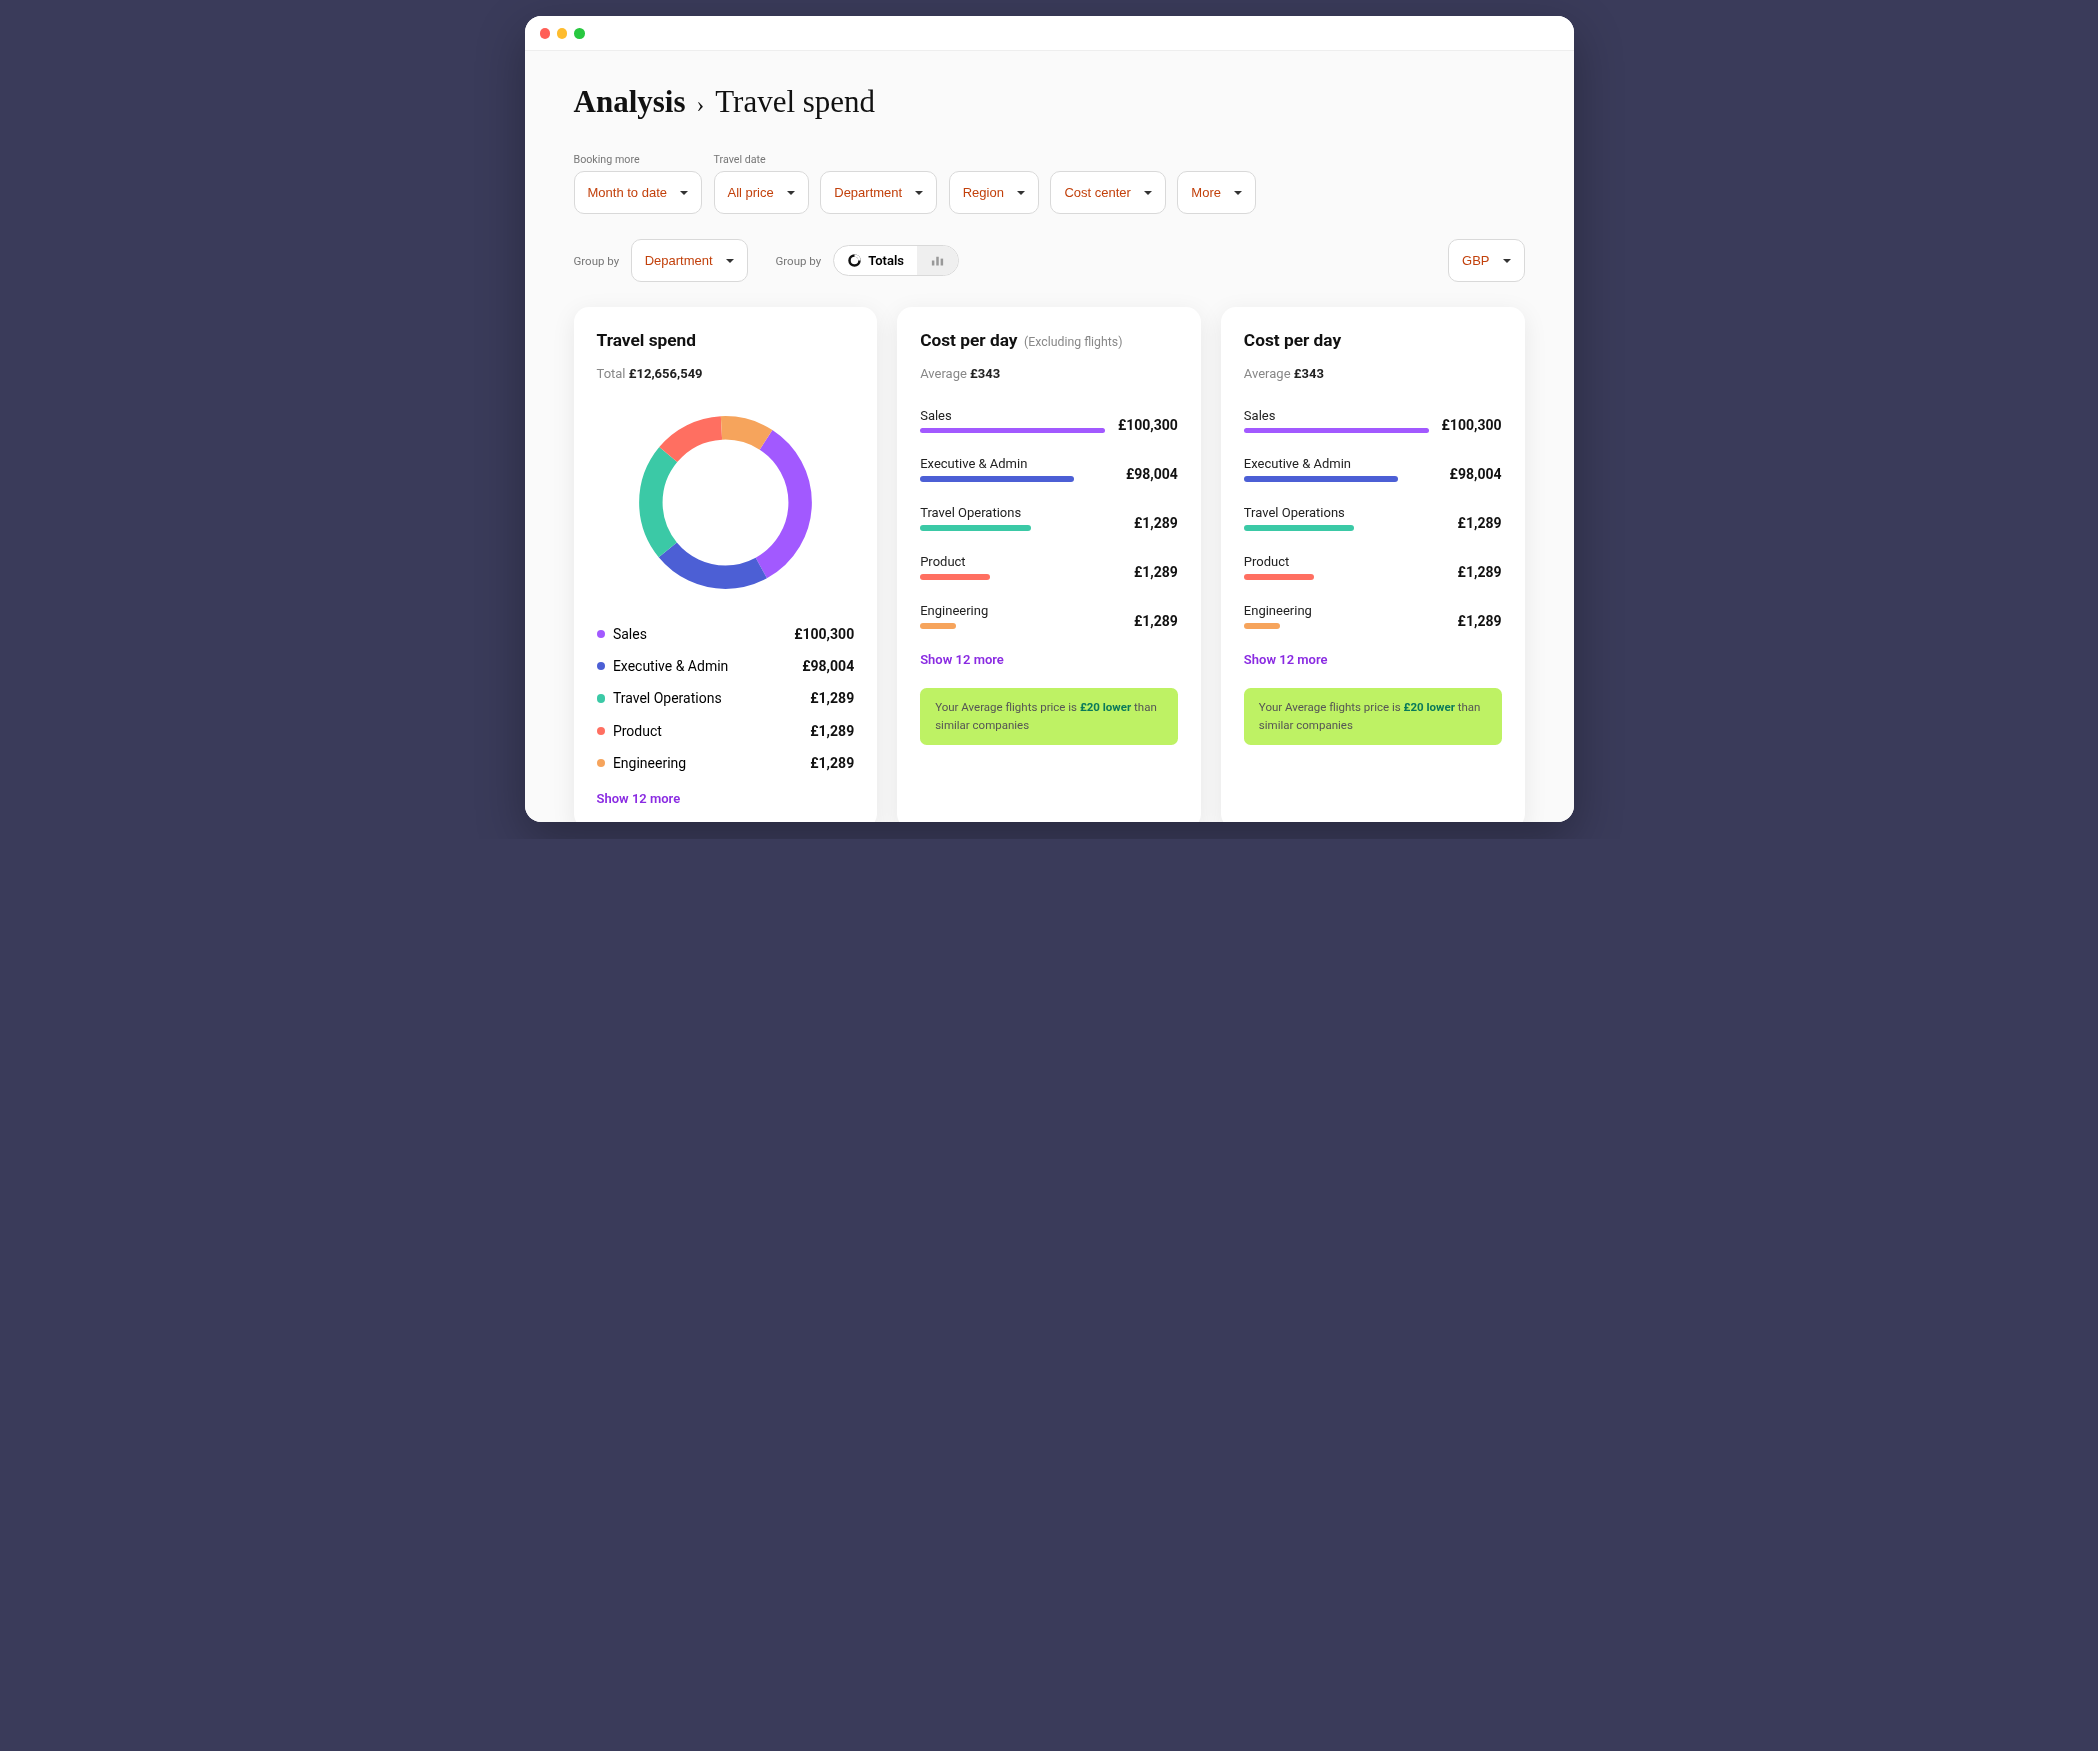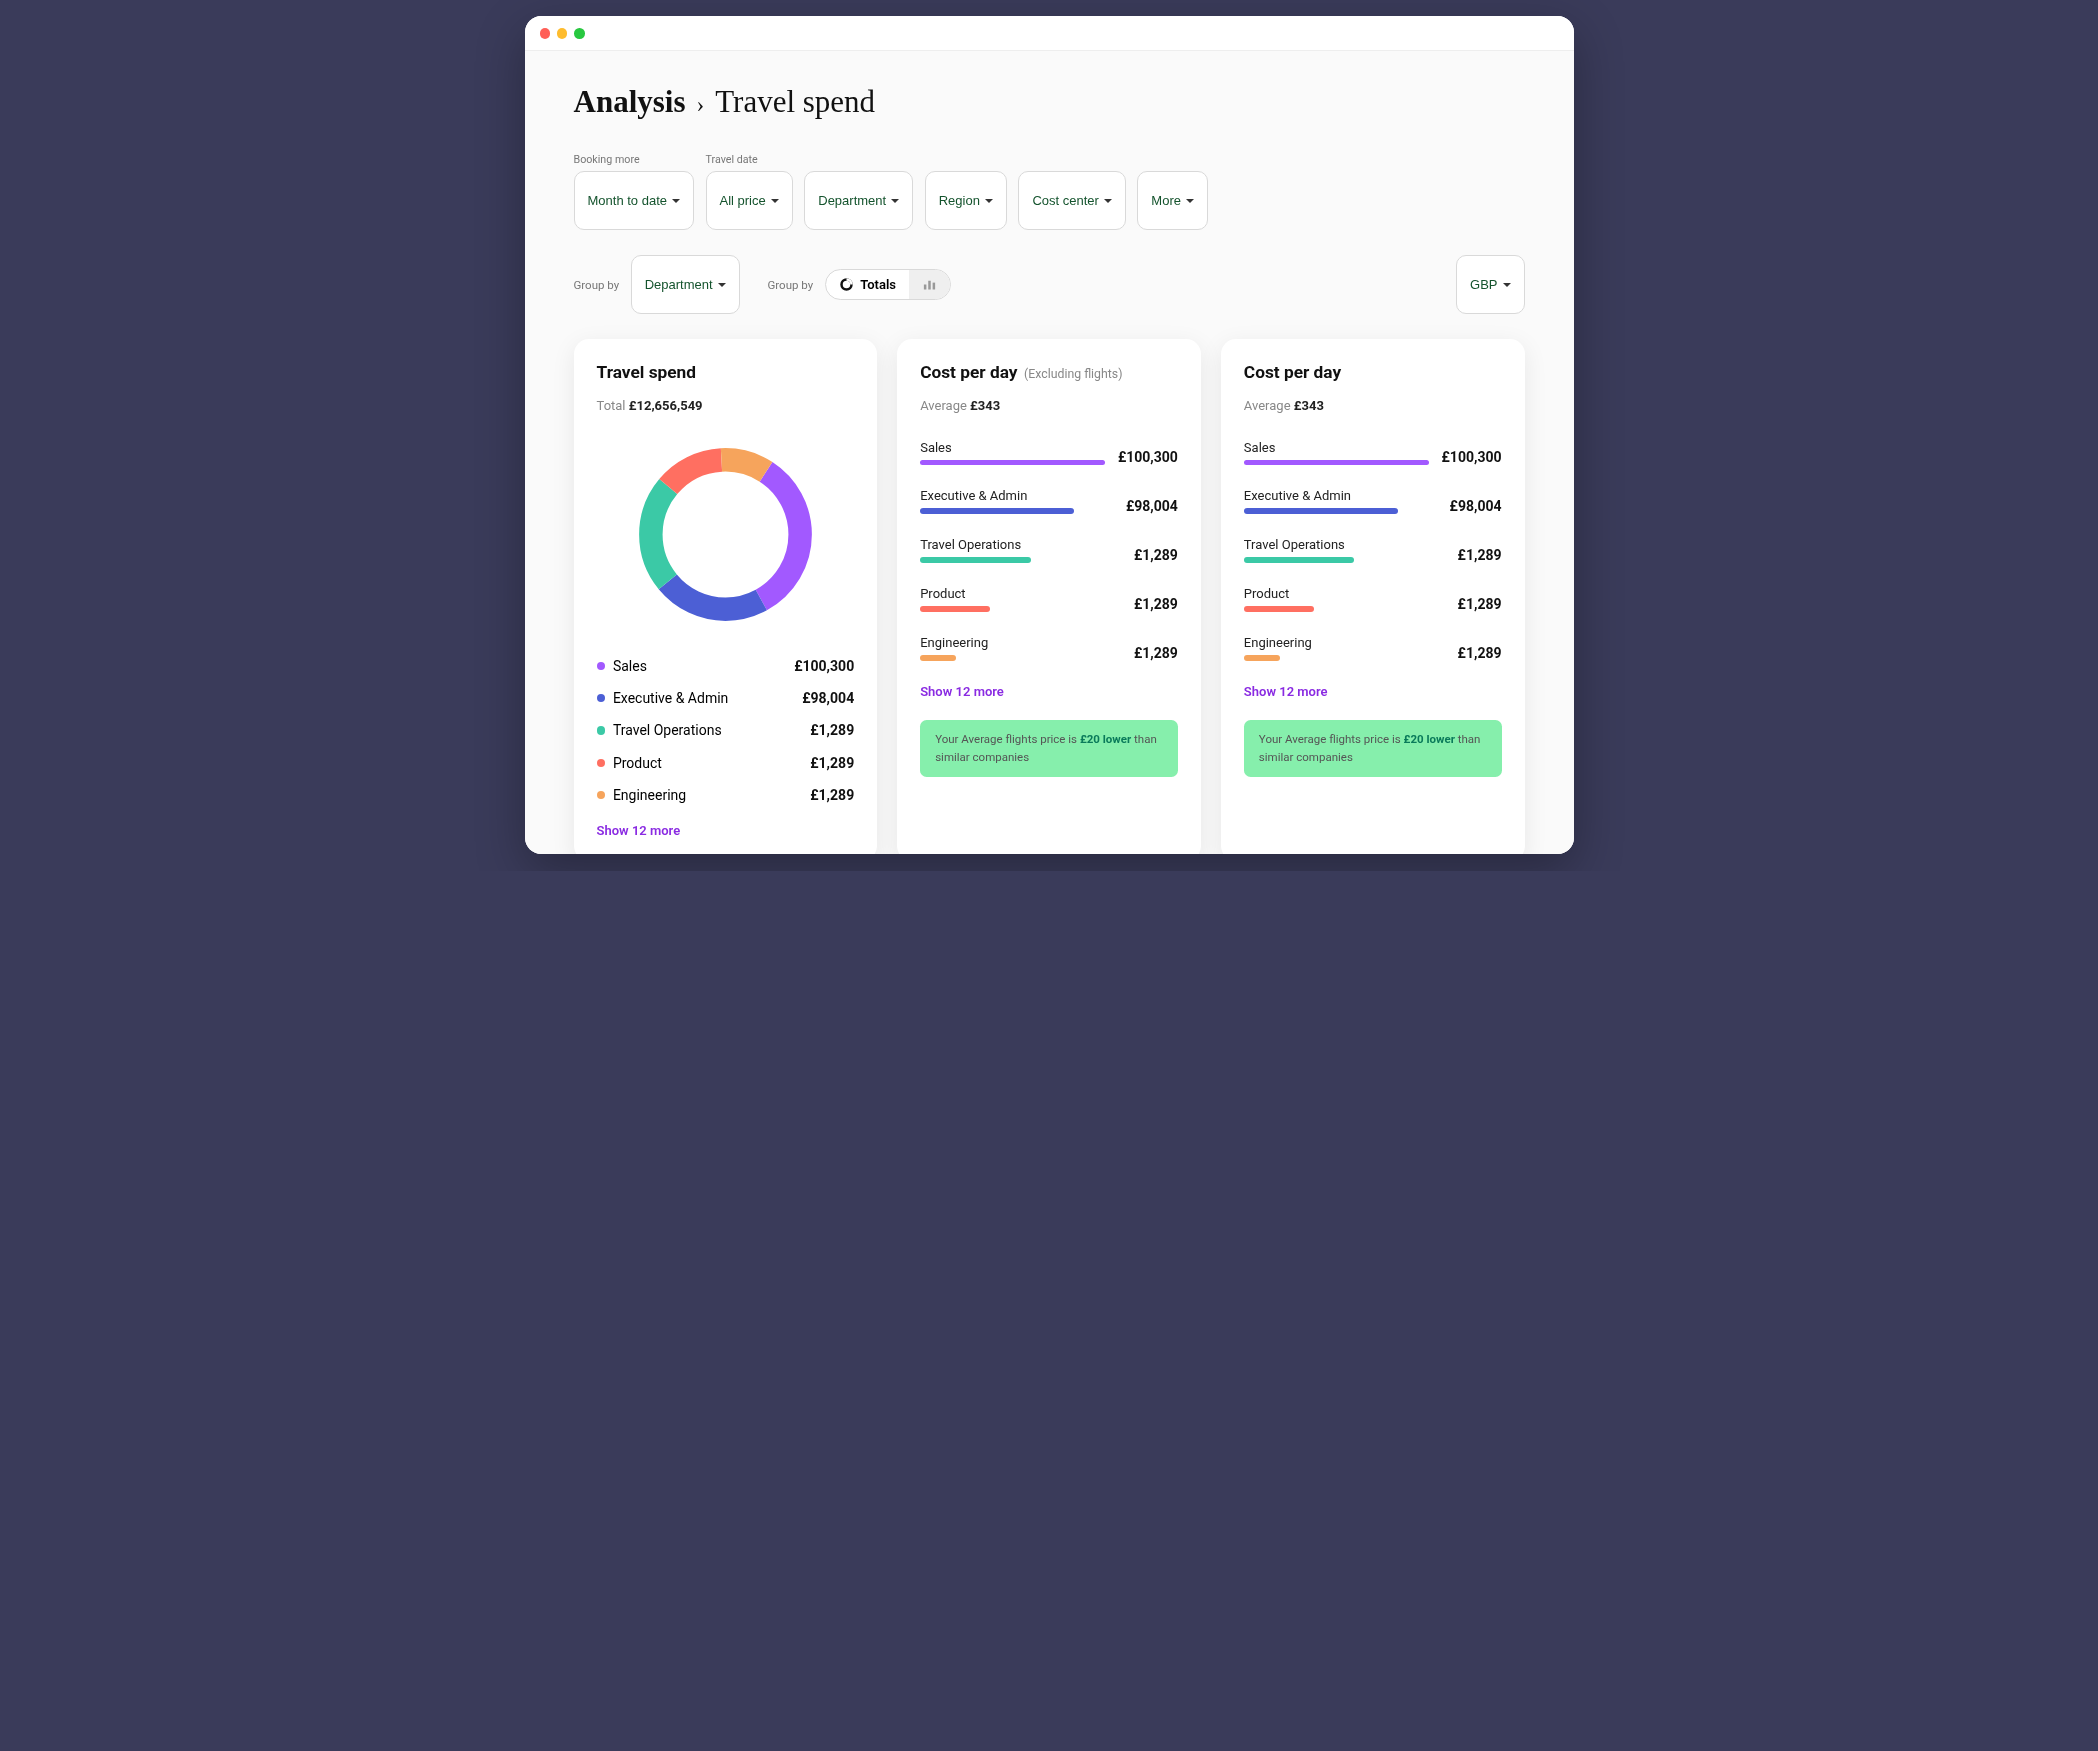--- a/index.html
+++ b/index.html
@@ -46,27 +46,27 @@
     align-items: flex-end;
     gap: 11.5px;
     flex-wrap: wrap;
     margin-bottom: 25px;
   }
   .filter-group { display: flex; flex-direction: column; gap: 5px; }
   .filter-label { font-size: 10.7px; color: #777; }
   .pill {
     display: inline-flex;
     align-items: center;
-    gap: 5px;
-    padding: 21px 13px;
+    gap: 13px;
+    padding: 13px 13px;
     border: 0.8px solid #d9d9d9;
     border-radius: 10px;
     background: #fff;
     font-size: 13px;
-    color: #14532d;
+    color: #c2410c;
     cursor: pointer;
     white-space: nowrap;
   }
   .caret {
     width: 0; height: 0;
     border-left: 4.1px solid transparent;
     border-right: 4.1px solid transparent;
     border-top: 4.1px solid #333;
   }
   .controls-row {
@@ -138,21 +138,21 @@
   .bar-track { height: 5.8px; border-radius: 3.3px; }
   .showmore {
     color: #8a2be2;
     font-size: 13px;
     font-weight: 600;
     margin-top: 11.5px;
     cursor: pointer;
     display: inline-block;
   }
   .info-box {
-    background: #86efac;
+    background: #bef264;
     border-radius: 6.6px;
     padding: 11.5px 15px;
     font-size: 11.5px;
     color: #555;
     margin-top: 21.4px;
     line-height: 1.5;
   }
   .info-box .hl { color: #0a7a5a; font-weight: 700; }
 </style>
 </head>

